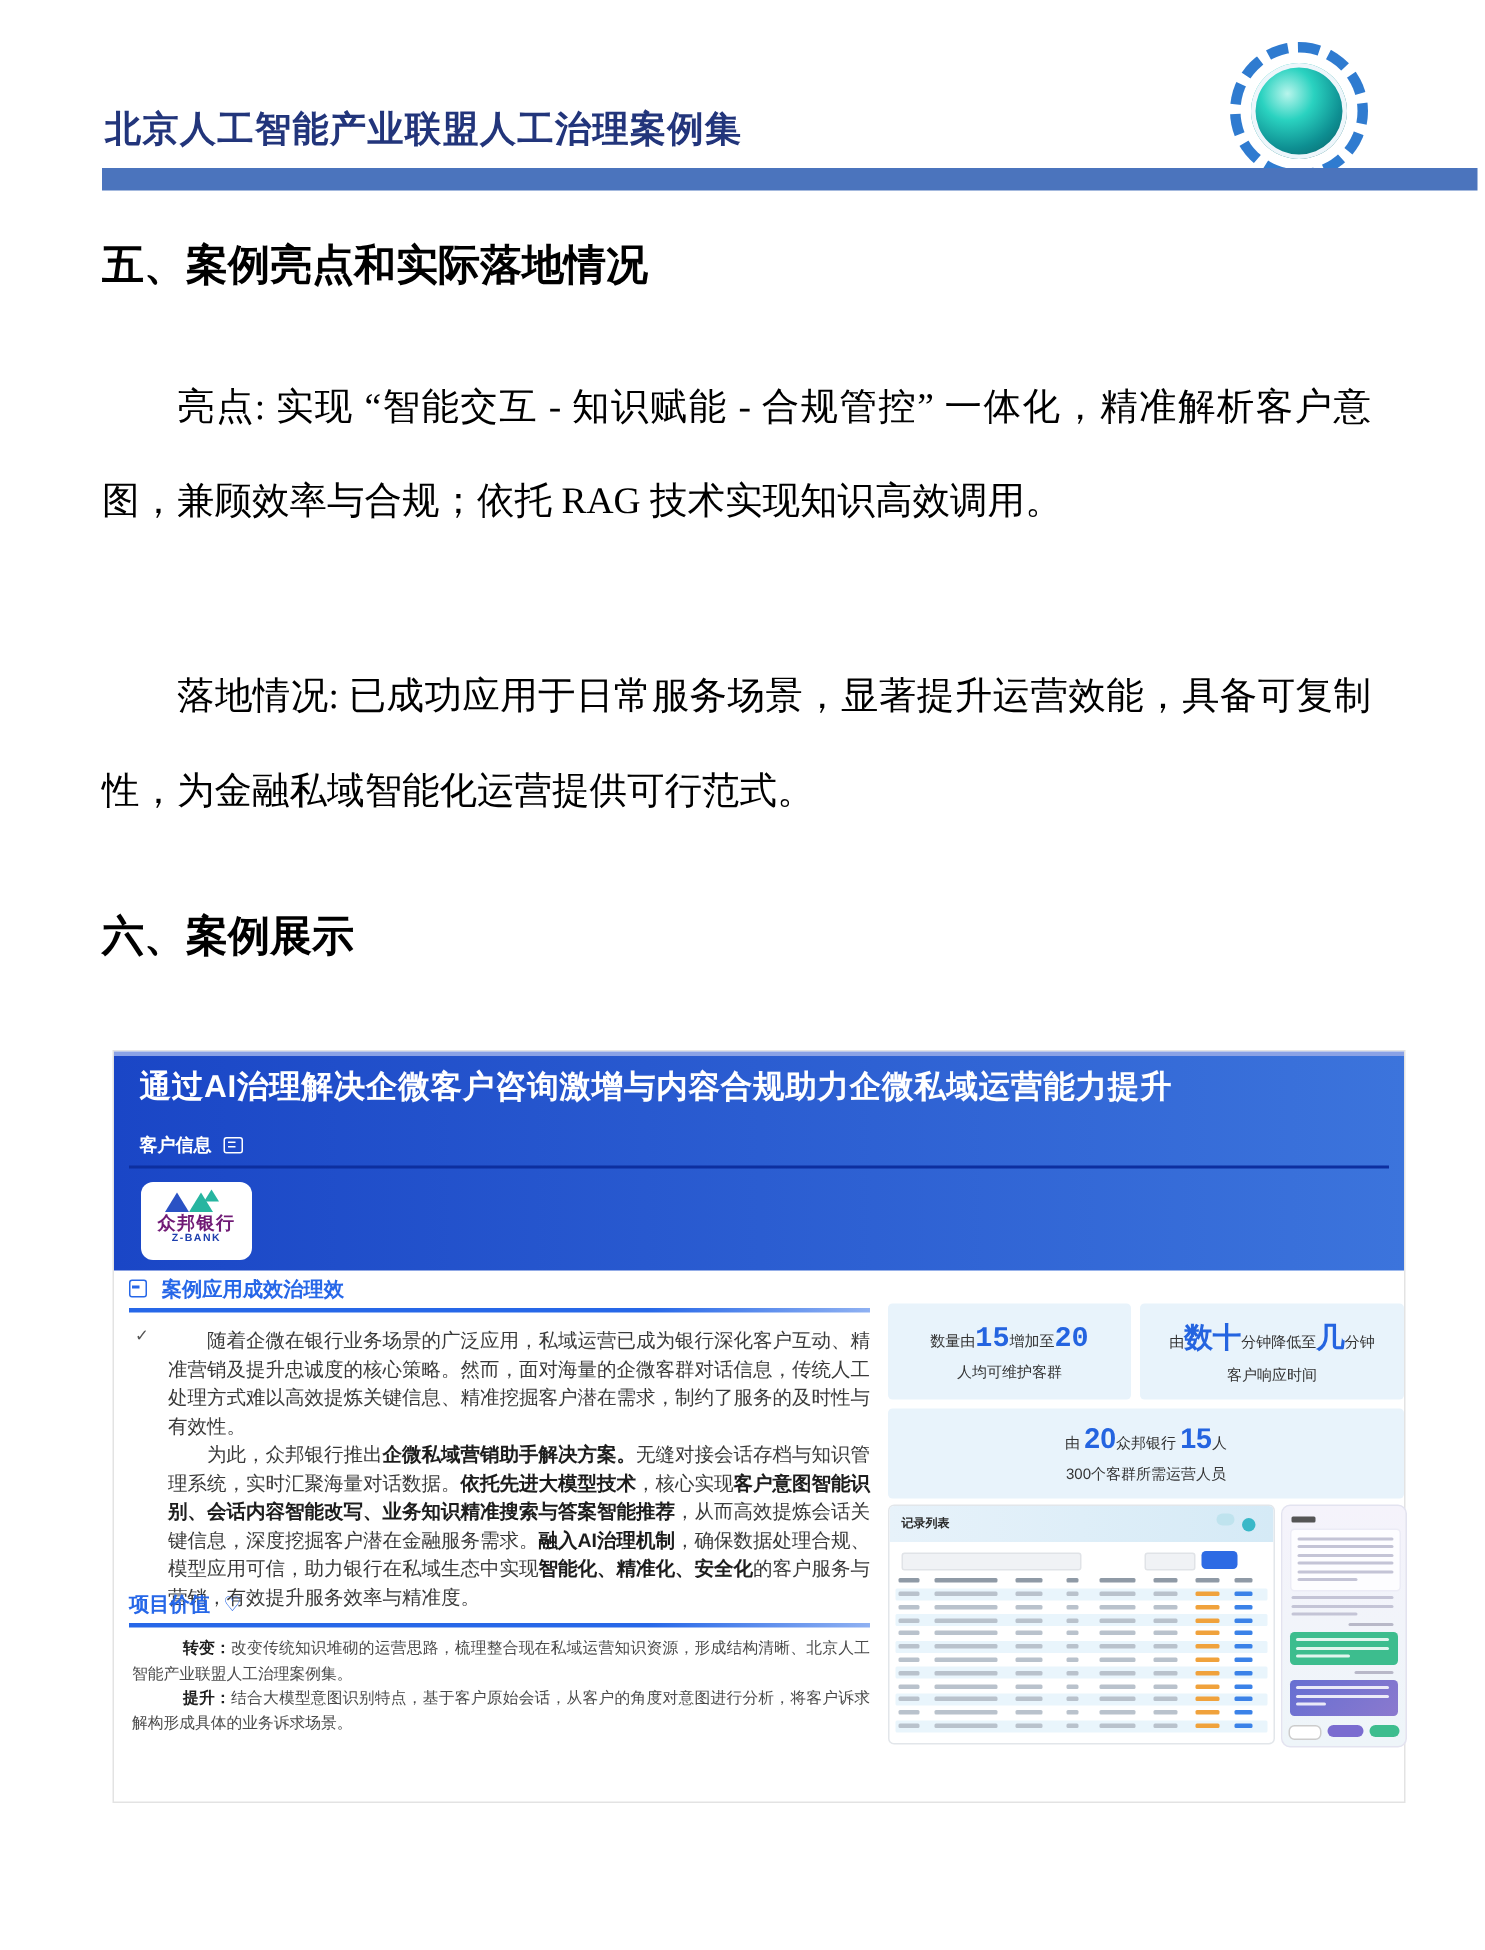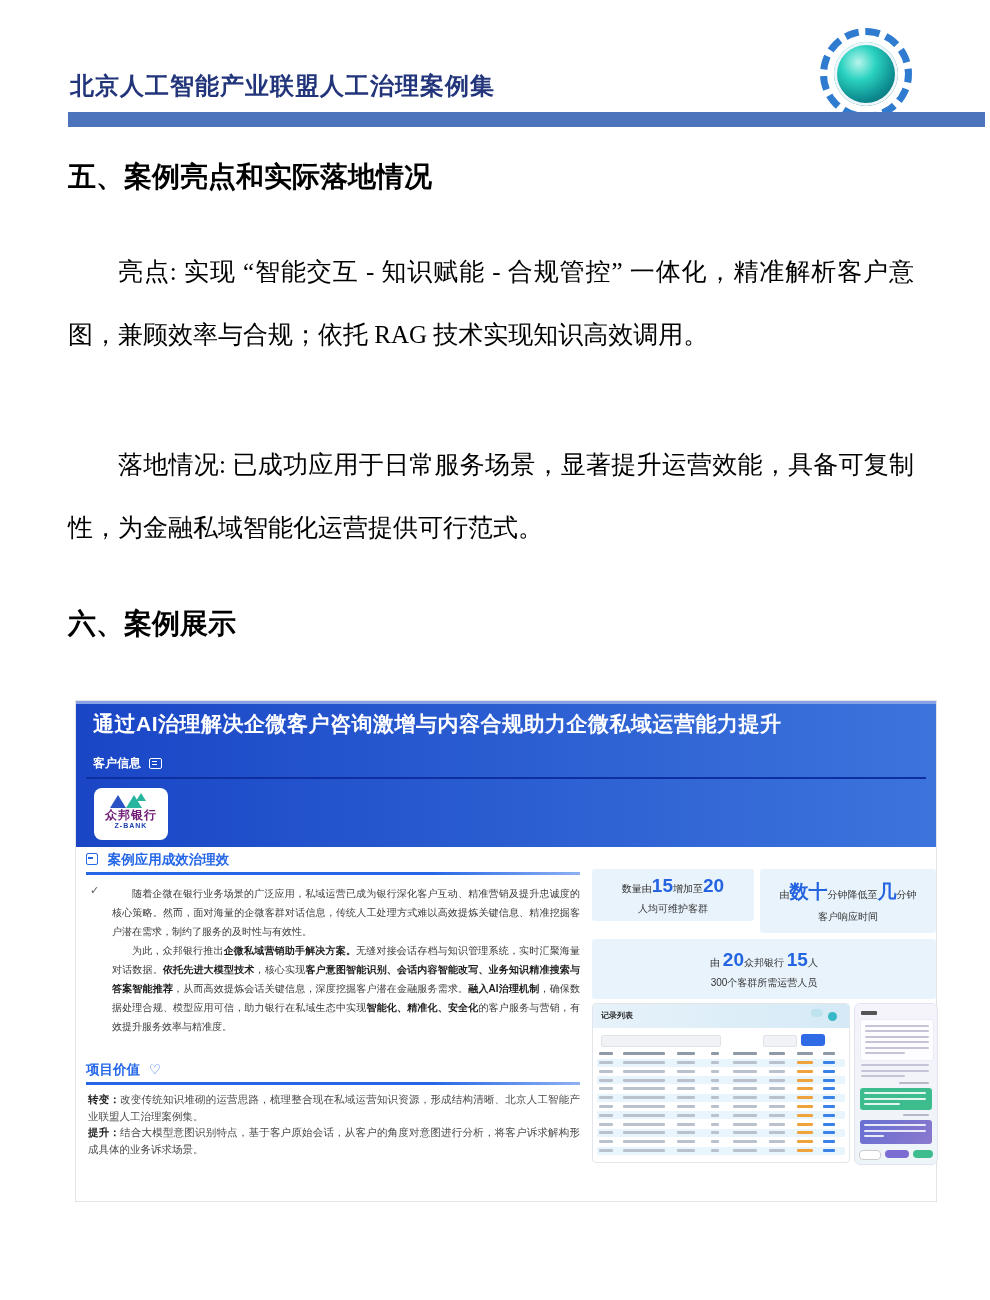--- a/index.html
+++ b/index.html
@@ -44,26 +44,26 @@
              color:#fff;text-align:justify;}
 
   .col-head{position:absolute;font-size:13.5px;font-weight:700;color:#2667e8;}
   .sec-icon{display:inline-block;width:10px;height:10px;border:1.5px solid #2667e8;border-radius:2px;
             vertical-align:-1px;margin-right:6px;position:relative;}
   .sec-icon::after{content:"";position:absolute;left:1px;top:3px;width:5px;height:1.5px;background:#2667e8;}
   .heart{color:#2667e8;font-weight:400;margin-left:5px;}
   .blue-rule{position:absolute;height:3px;background:linear-gradient(90deg,#2667e8 70%,#8fb1f2 100%);}
 
   .eff-check{position:absolute;left:14px;top:183px;font-size:11px;color:#555;}
-  .eff-body{position:absolute;left:36px;top:183px;width:468px;font-size:10px;line-height:19px;color:#3a3a3a;text-align:justify;}
+  .eff-body{position:absolute;left:36px;top:183px;width:468px;font-size:13px;line-height:19px;color:#3a3a3a;text-align:justify;}
   .eff-body p{margin:0;text-indent:2em;}
   .eff-body b{color:#1d1d1d;}
 
   .val-items{position:absolute;left:12px;top:390px;width:492px;font-size:10.5px;line-height:16.5px;color:#4a4a4a;text-align:justify;}
-  .val-items b{color:#1d1d1d;}
+  .val-items b{color:#1d1d1d;margin-left:34px;}
 
   .stat{position:absolute;background:#e8f3fb;border-radius:3px;display:flex;flex-direction:column;
         justify-content:center;align-items:center;gap:5px;}
   .stat .line1{font-size:10px;color:#333;}
   .stat .line1 .big{font-size:19px;font-weight:700;color:#2464e0;}
   .stat .cap{font-size:10px;color:#333;}
 
   
   #rec-card{position:absolute;left:516px;top:302px;width:256px;height:158px;background:#fff;
             border:1px solid #e2e6ea;border-radius:4px;overflow:hidden;}
@@ -144,21 +144,21 @@
     <div class="col-head" style="left:10px;top:360px;">
       <span>项目价值</span>
       <span class="heart">♡</span>
     </div>
     <div class="blue-rule" style="left:10px;top:381px;width:494px;"></div>
     <div class="val-items">
       <div><b>转变：</b><span>改变传统知识堆砌的运营思路，梳理整合现在私域运营知识资源，形成结构清晰、北京人工智能产业联盟人工治理案例集。</span></div>
       <div><b>提升：</b><span>结合大模型意图识别特点，基于客户原始会话，从客户的角度对意图进行分析，将客户诉求解构形成具体的业务诉求场景。</span></div>
     </div>
 
-    <div class="stat" style="left:516px;top:168px;width:162px;height:52px;">
+    <div class="stat" style="left:516px;top:168px;width:162px;height:64px;font-family:Liberation Mono, monospace;">
       <div class="line1"><span>数量由</span><span class="big" style="font-weight: 700;">15</span><span>增加至</span><span class="big" style="font-weight: 700;">20</span></div>
       <div class="cap">人均可维护客群</div>
     </div>
     <div class="stat" style="left:684px;top:168px;width:176px;height:64px;">
       <div class="line1"><span>由</span><span class="big" style="font-weight: 700;">数十</span><span>分钟降低至</span><span class="big" style="font-weight: 700;">几</span><span>分钟</span></div>
       <div class="cap">客户响应时间</div>
     </div>
     <div class="stat" style="left:516px;top:238px;width:344px;height:60px;">
       <div class="line1"><span>由 </span><span class="big" style="font-weight: 700;">20</span><span>众邦银行 </span><span class="big" style="font-weight: 700;">15</span><span>人</span></div>
       <div class="cap">300个客群所需运营人员</div>

